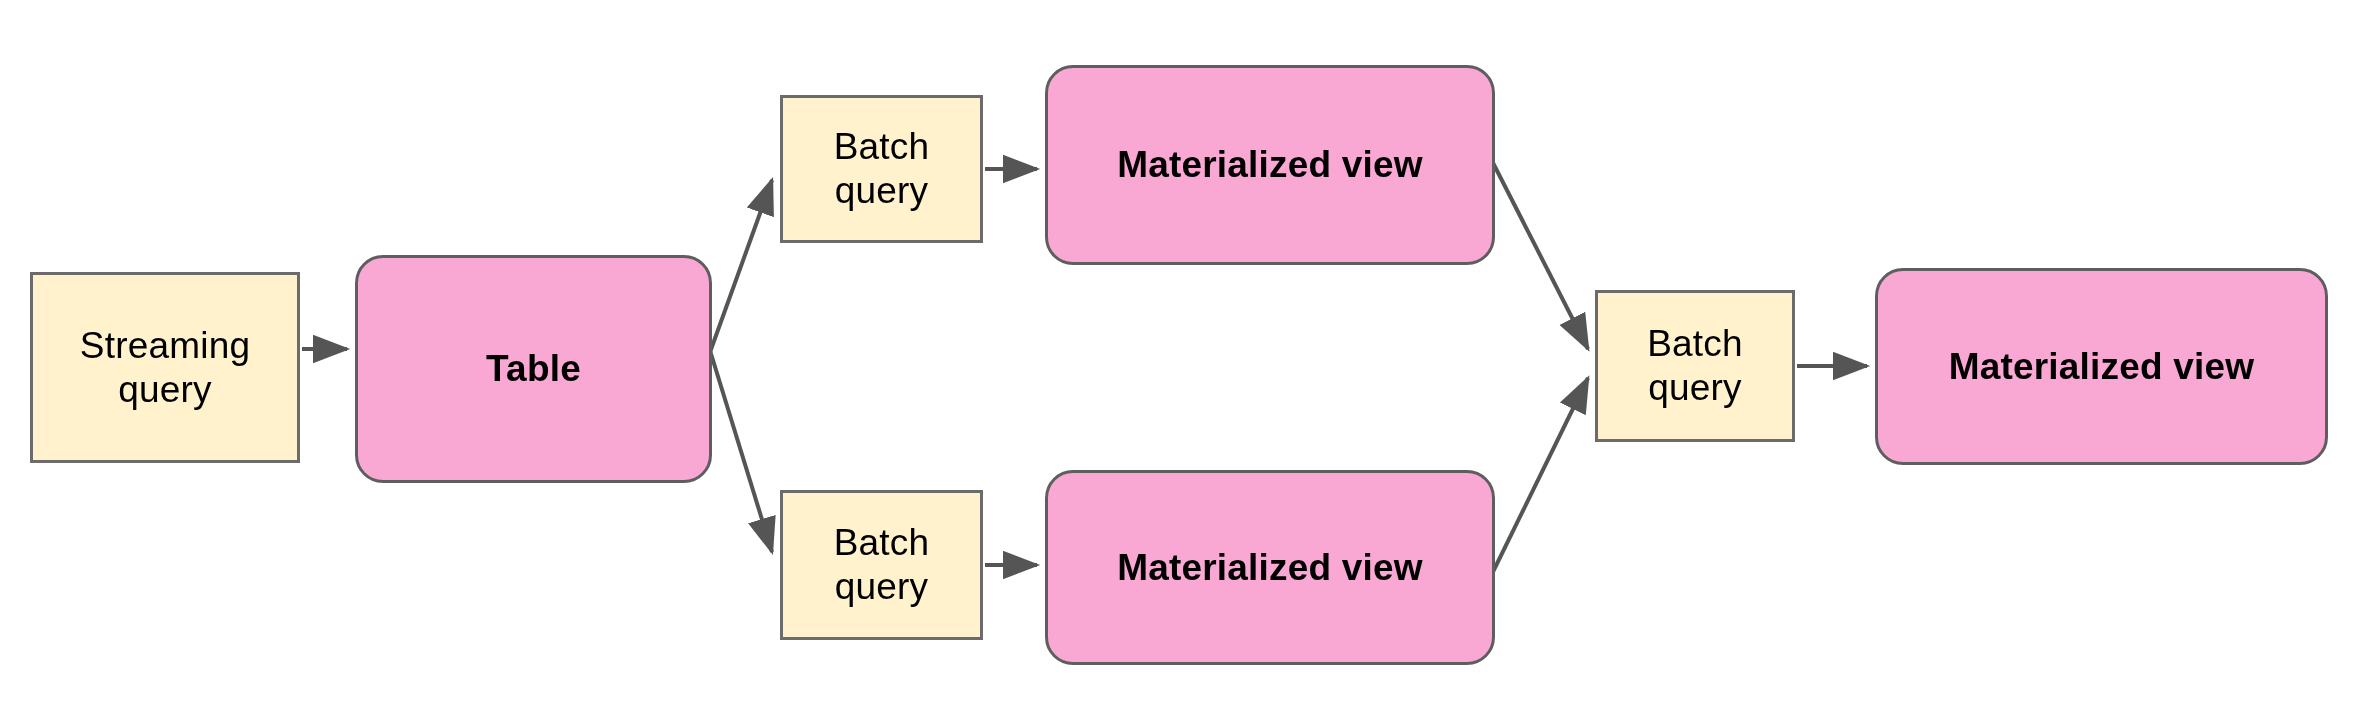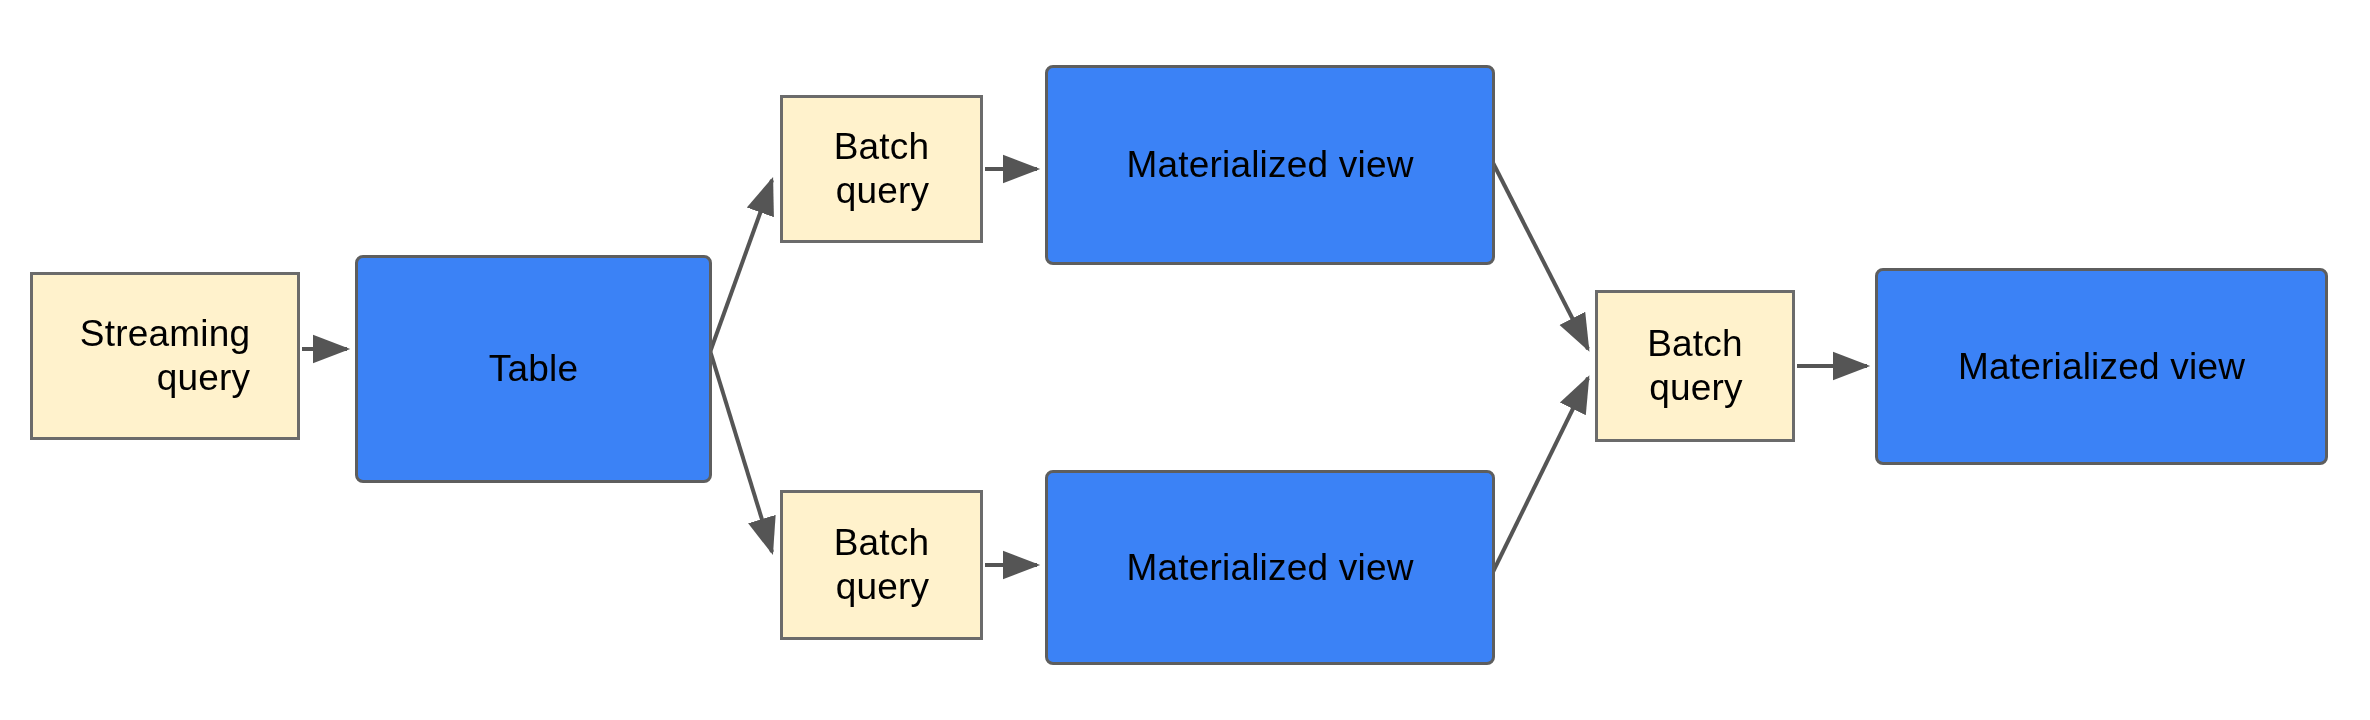--- a/index.html
+++ b/index.html
@@ -24,42 +24,43 @@
     width: 2370px;
     height: 720px;
     pointer-events: none;
   }
   .node {
     position: absolute;
     box-sizing: border-box;
     display: flex;
     align-items: center;
     justify-content: center;
-    text-align: right;
+    text-align: center;
     color: #000000;
     font-size: 37px;
     line-height: 1.18;
     letter-spacing: 0.2px;
     border: 3px solid #666666;
     z-index: 2;
   }
   .node .lbl {
     display: block;
     white-space: pre-line;
     padding: 0 6px;
   }
   .n-process {
     background: #fff2cc;
     border-color: #6b6b6b;
     border-radius: 0;
   }
   .n-store {
-    background: #3b82f6;
+    background: #f9a8d4;
     border-color: #5e5e5e;
-    border-radius: 8px;
+    border-radius: 28px;
+    font-weight: bold;
   }
 </style>
 </head>
 <body>
 
 <div id="canvas">
 
   <svg id="edges" viewBox="0 0 2370 720" width="2370" height="720" xmlns="http://www.w3.org/2000/svg">
     <defs>
       <marker id="arrow" markerWidth="10" markerHeight="10" refX="8.6" refY="4" orient="auto" markerUnits="strokeWidth">
@@ -93,21 +94,21 @@
 
     <g>
       <line x1="1489" y1="580" x2="1588" y2="378" stroke="#555555" stroke-width="4" marker-end="url(#arrow)"></line>
     </g>
 
     <g>
       <line x1="1797" y1="366" x2="1867" y2="366" stroke="#555555" stroke-width="4" marker-end="url(#arrow)"></line>
     </g>
   </svg>
 
-  <div class="node n-process" style="left:30px; top:272px; width:270px; height:168px;">
+  <div class="node n-process" style="left:30px; top:272px; width:270px; height:191px;">
     <span class="lbl">Streaming
 query</span>
   </div>
 
   <div class="node n-store" style="left:355px; top:255px; width:357px; height:228px;">
     <span class="lbl">Table</span>
   </div>
 
   <div class="node n-process" style="left:780px; top:95px; width:203px; height:148px;">
     <span class="lbl">Batch

